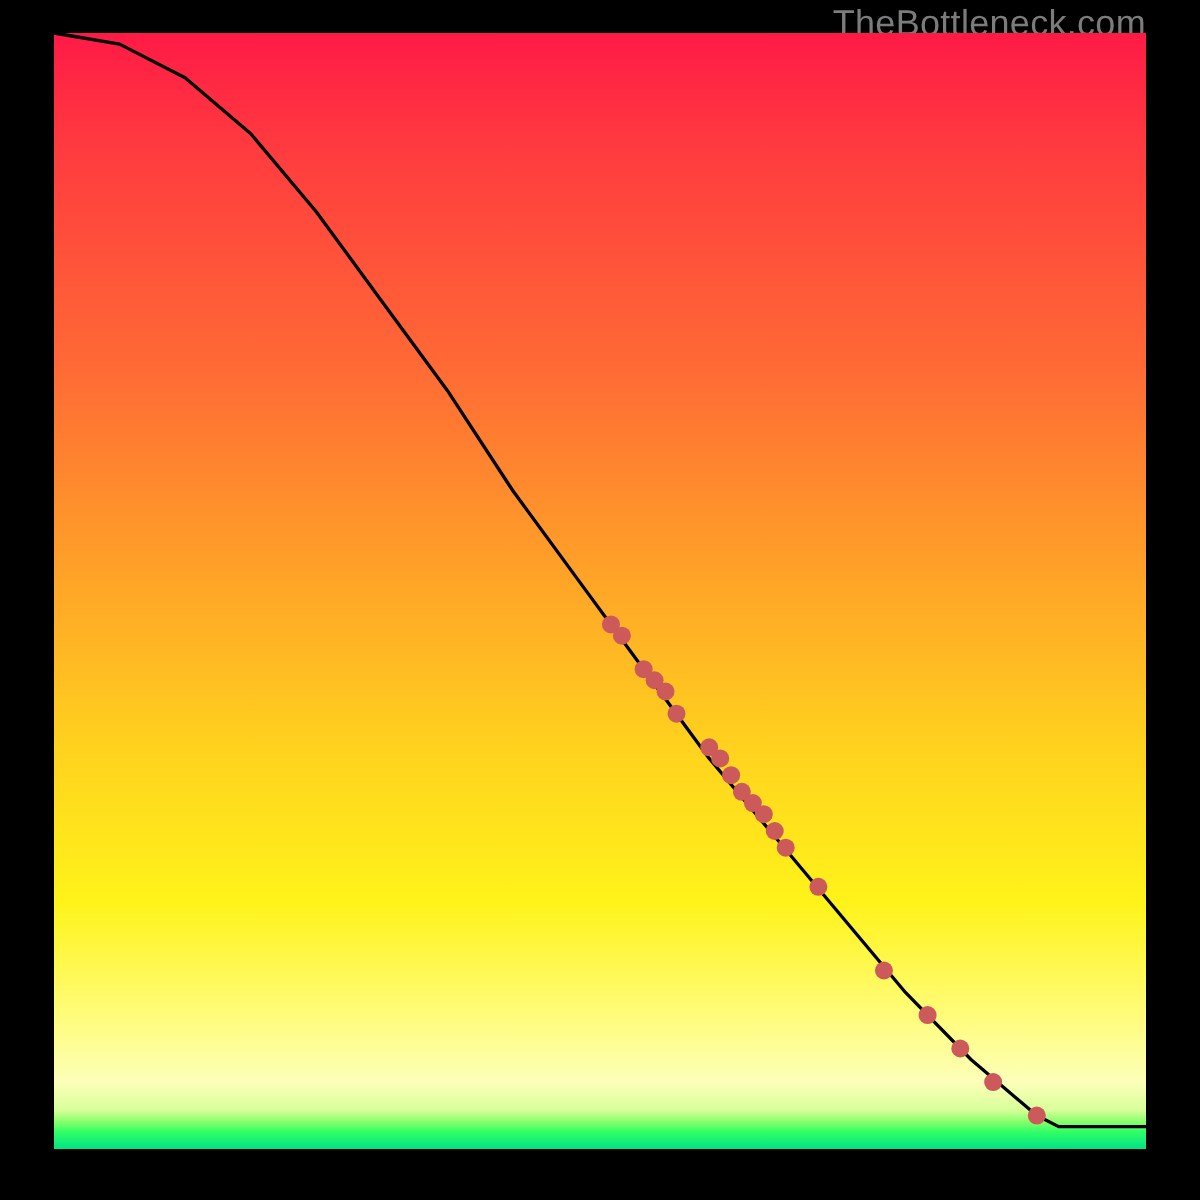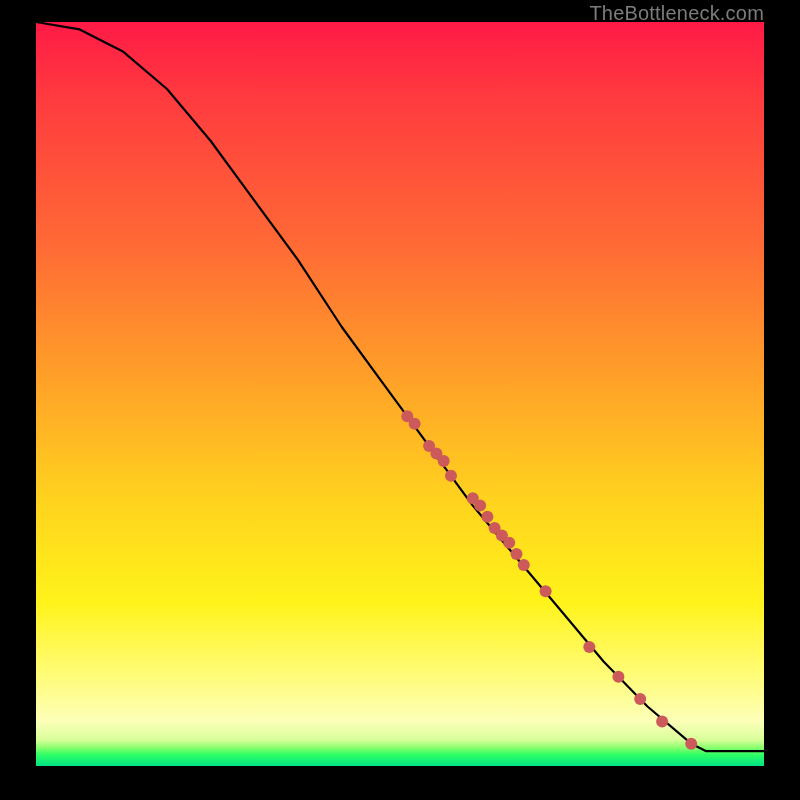--- a/index.html
+++ b/index.html
@@ -57,21 +57,21 @@
   }
   .marker {
     fill: #cc5a5a;
     stroke: none;
   }
   .watermark {
     position: absolute;
     top: 2px;
     right: 36px;
     color: #7c7c7c;
-    font-size: 20px;
+    font-size: 24px;
     font-weight: 500;
     letter-spacing: 0.2px;
     user-select: none;
   }
 </style>
 </head>
 <body>
 
 <div class="stage">
 

